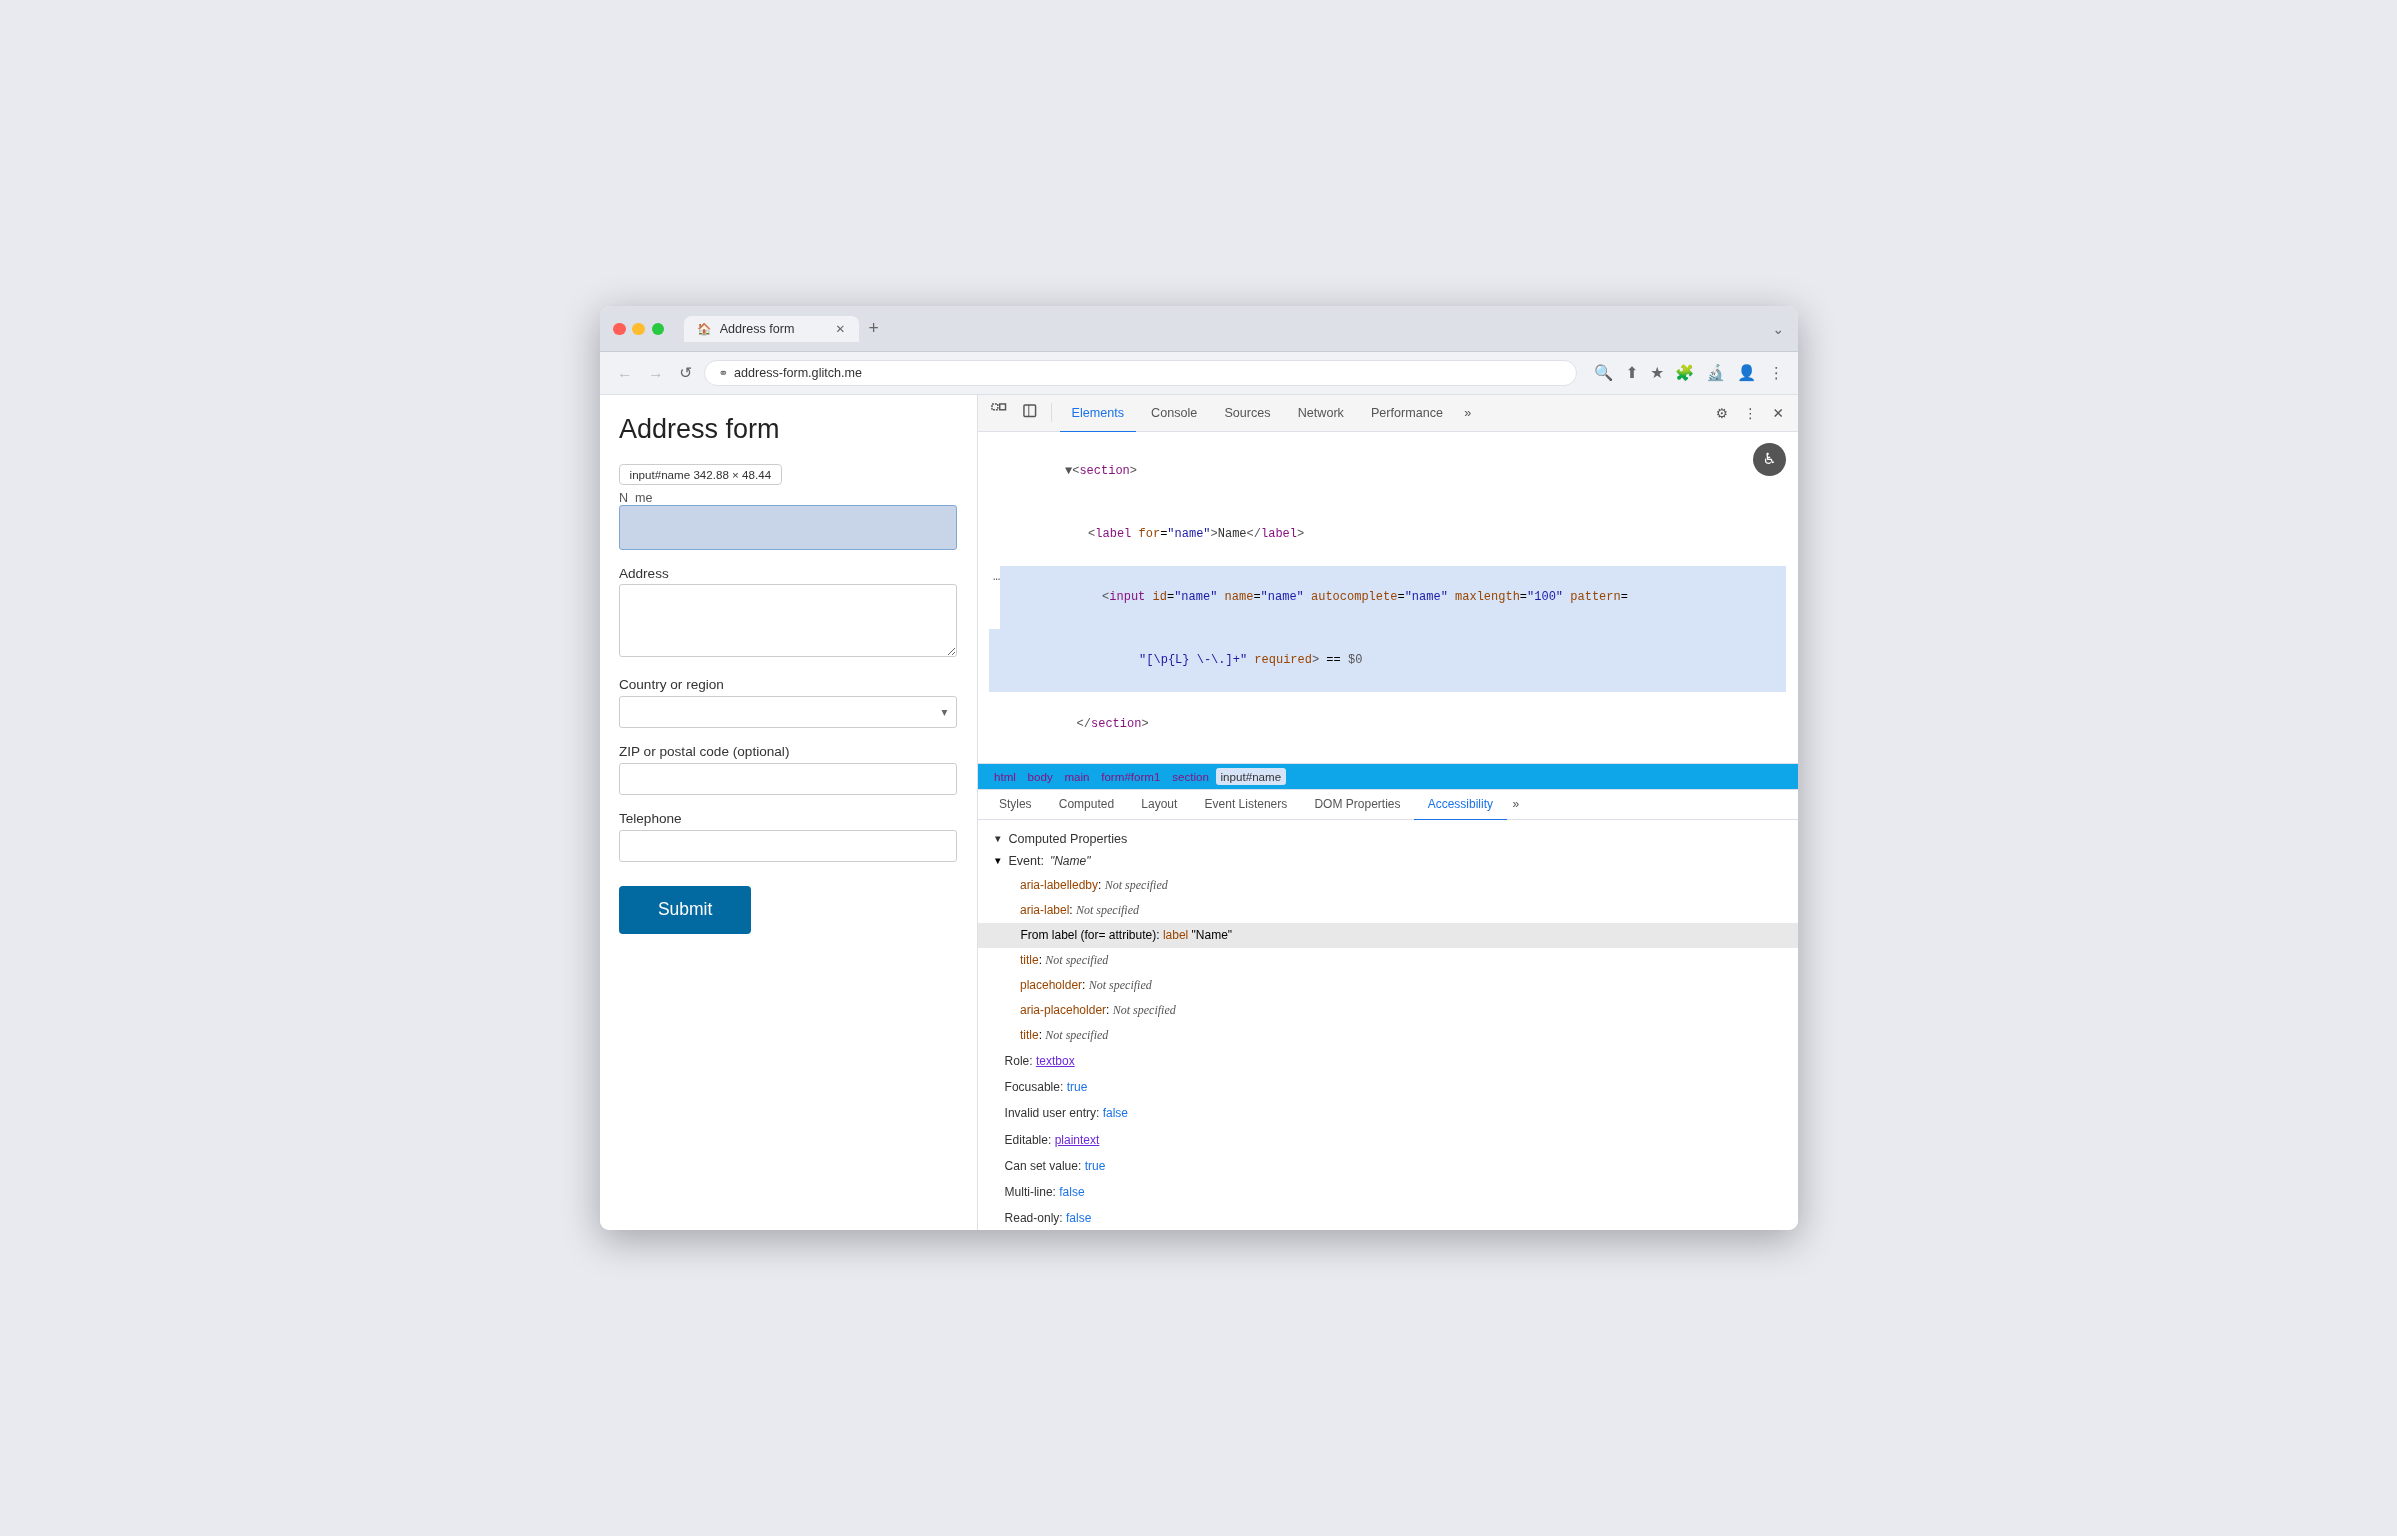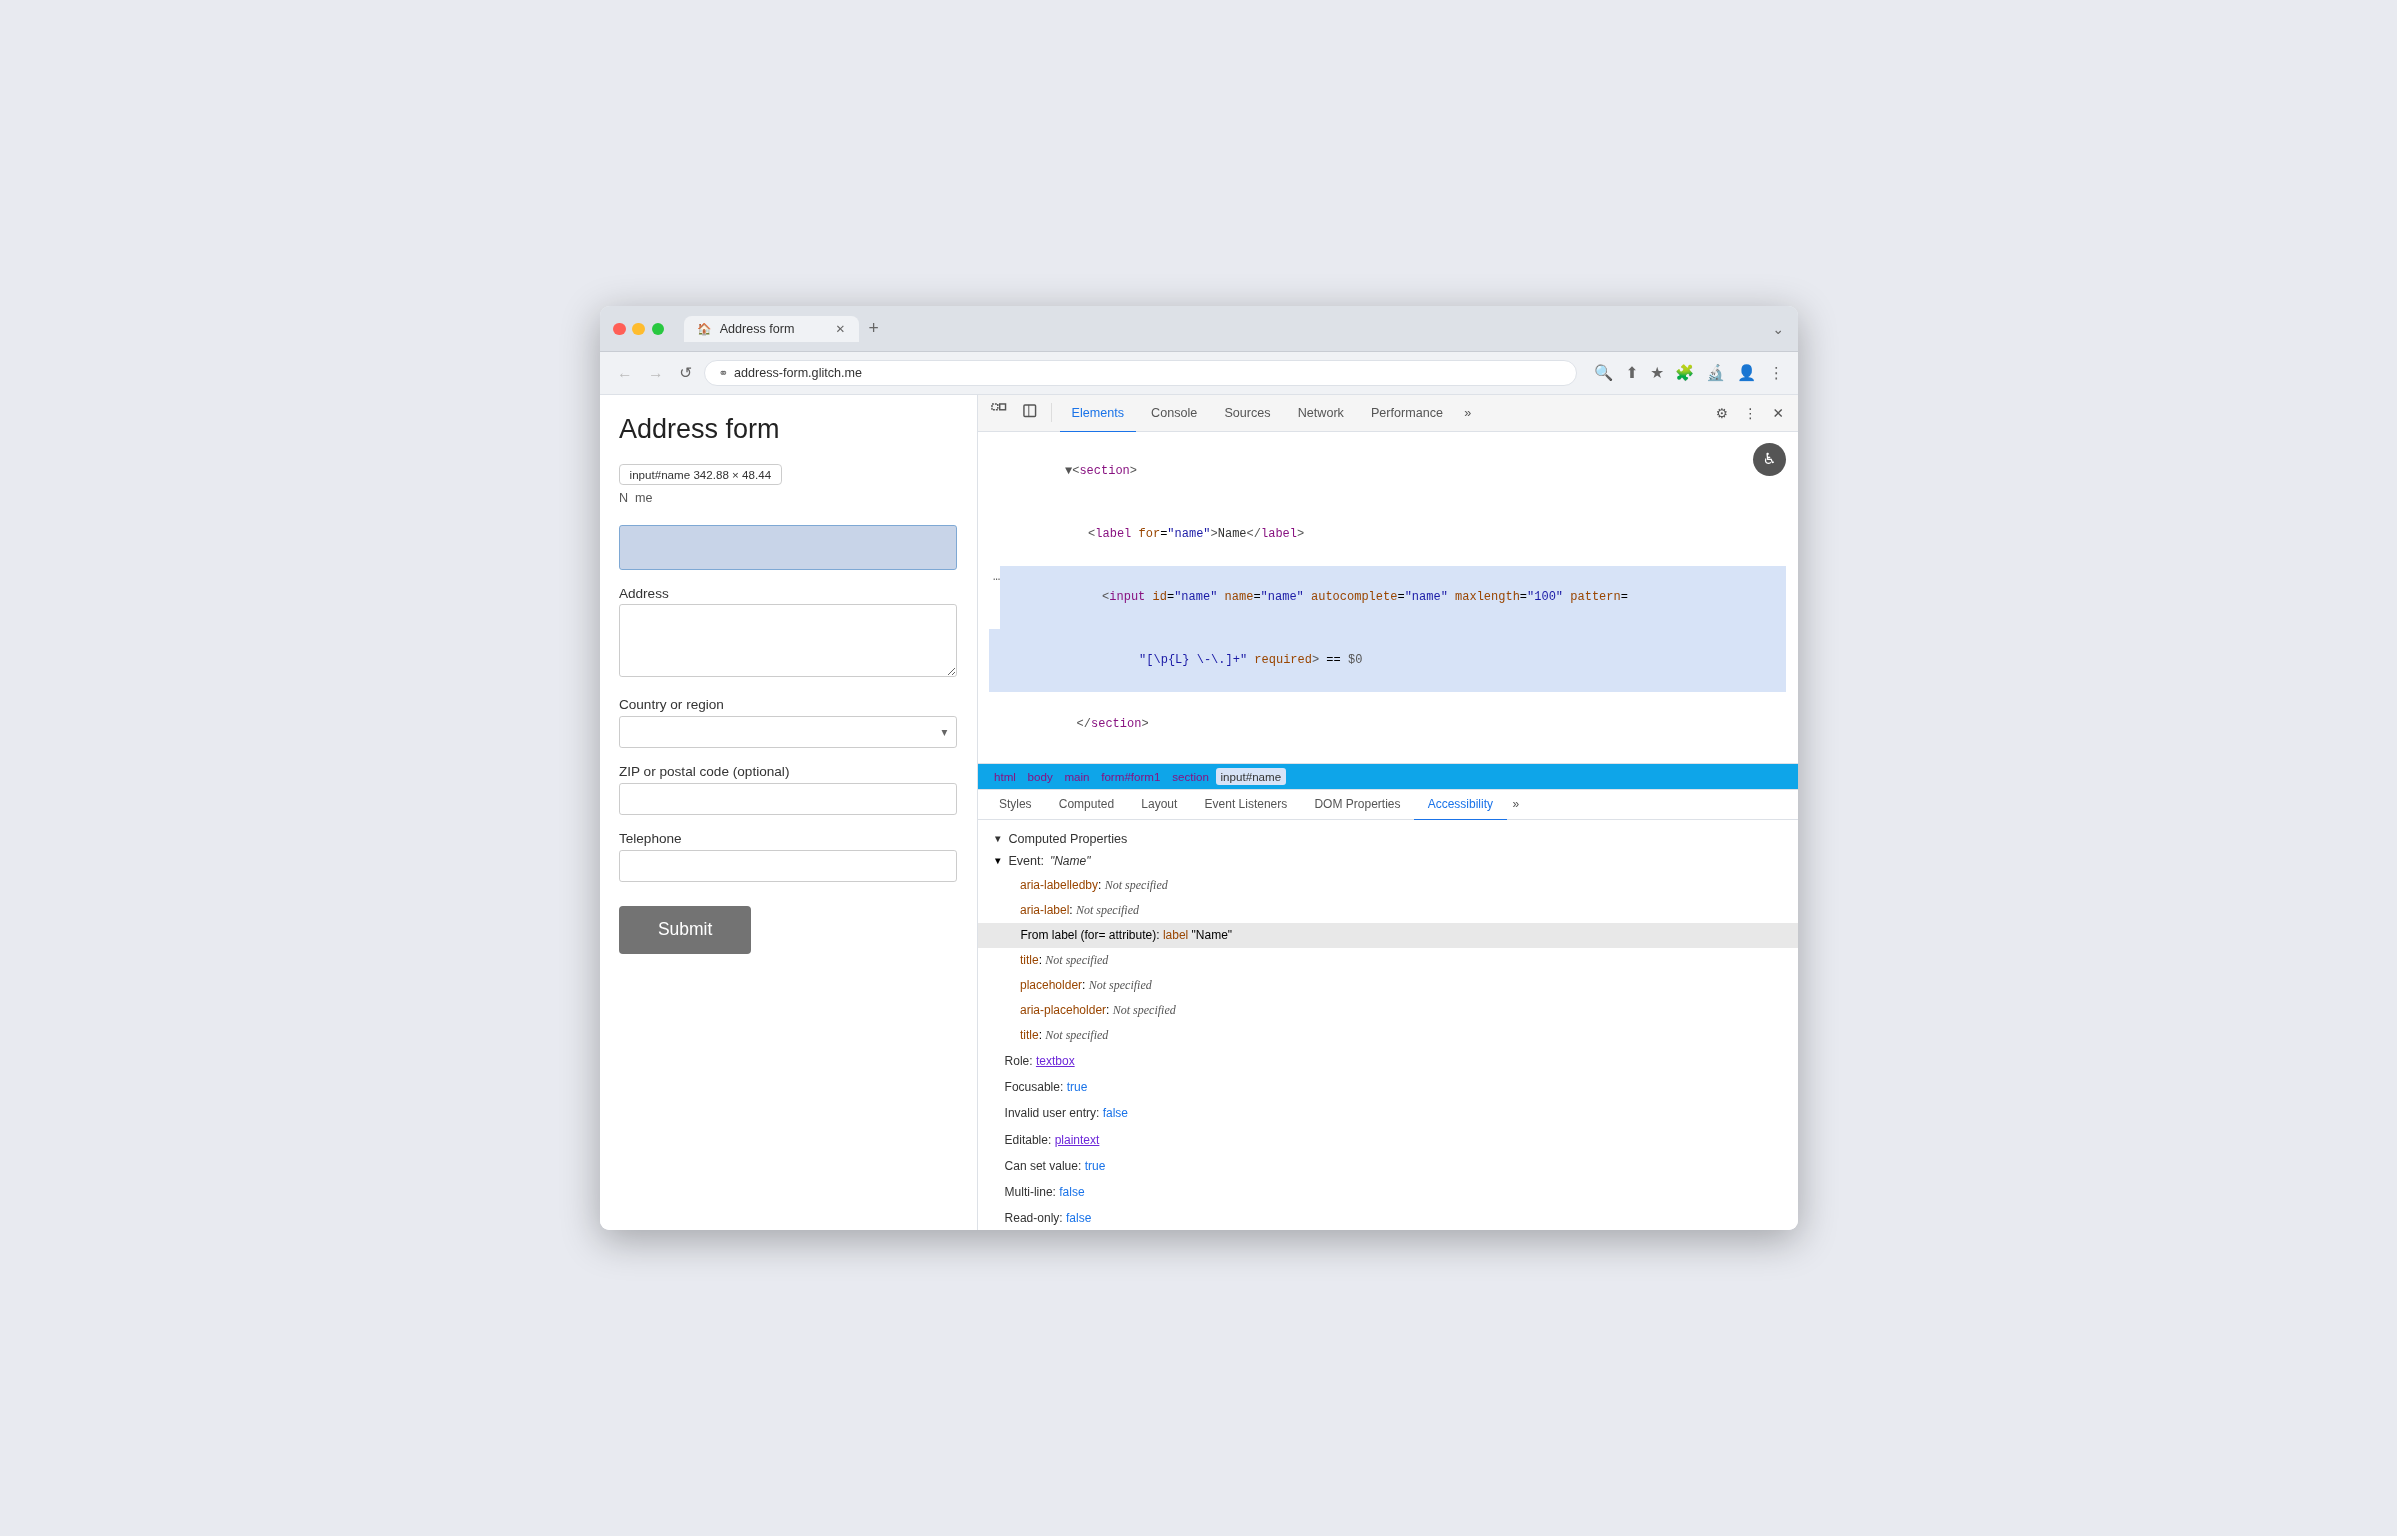--- a/index.html
+++ b/index.html
@@ -209,21 +209,21 @@
     .select-arrow {
       position: absolute;
       right: 9.7px;
       top: 50%;
       transform: translateY(-50%);
       font-size: 11.6px;
       color: #666;
       pointer-events: none;
     }
     .submit-btn {
-      background: #737373;
+      background: #0369a1;
       color: white;
       border: none;
       padding: 13.6px 39px;
       font-size: 17.5px;
       font-weight: 500;
       border-radius: 3.9px;
       cursor: pointer;
       margin-top: 7.8px;
     }
     
@@ -475,21 +475,21 @@
     </div>
   </div>
 
   <div class="main-content">
 
     <div class="page-panel">
       <h1 class="page-title">Address form</h1>
       
       <div>
         <div class="tooltip-badge">input#name  342.88 × 48.44</div>
-        <div style="font-size:12.6px;color:#555;margin-bottom:20px;">N<span style="visibility:hidden;">a</span>me</div>
+        <div style="font-size:12.6px;color:#555;margin-bottom:0;">N<span style="visibility:hidden;">a</span>me</div>
         <div class="name-input"></div>
       </div>
       
       <div class="form-group">
         <label class="form-label">Address</label>
         <textarea class="form-textarea" style=""></textarea>
       </div>
       
       <div class="form-group">
         <label class="form-label">Country or region</label>

